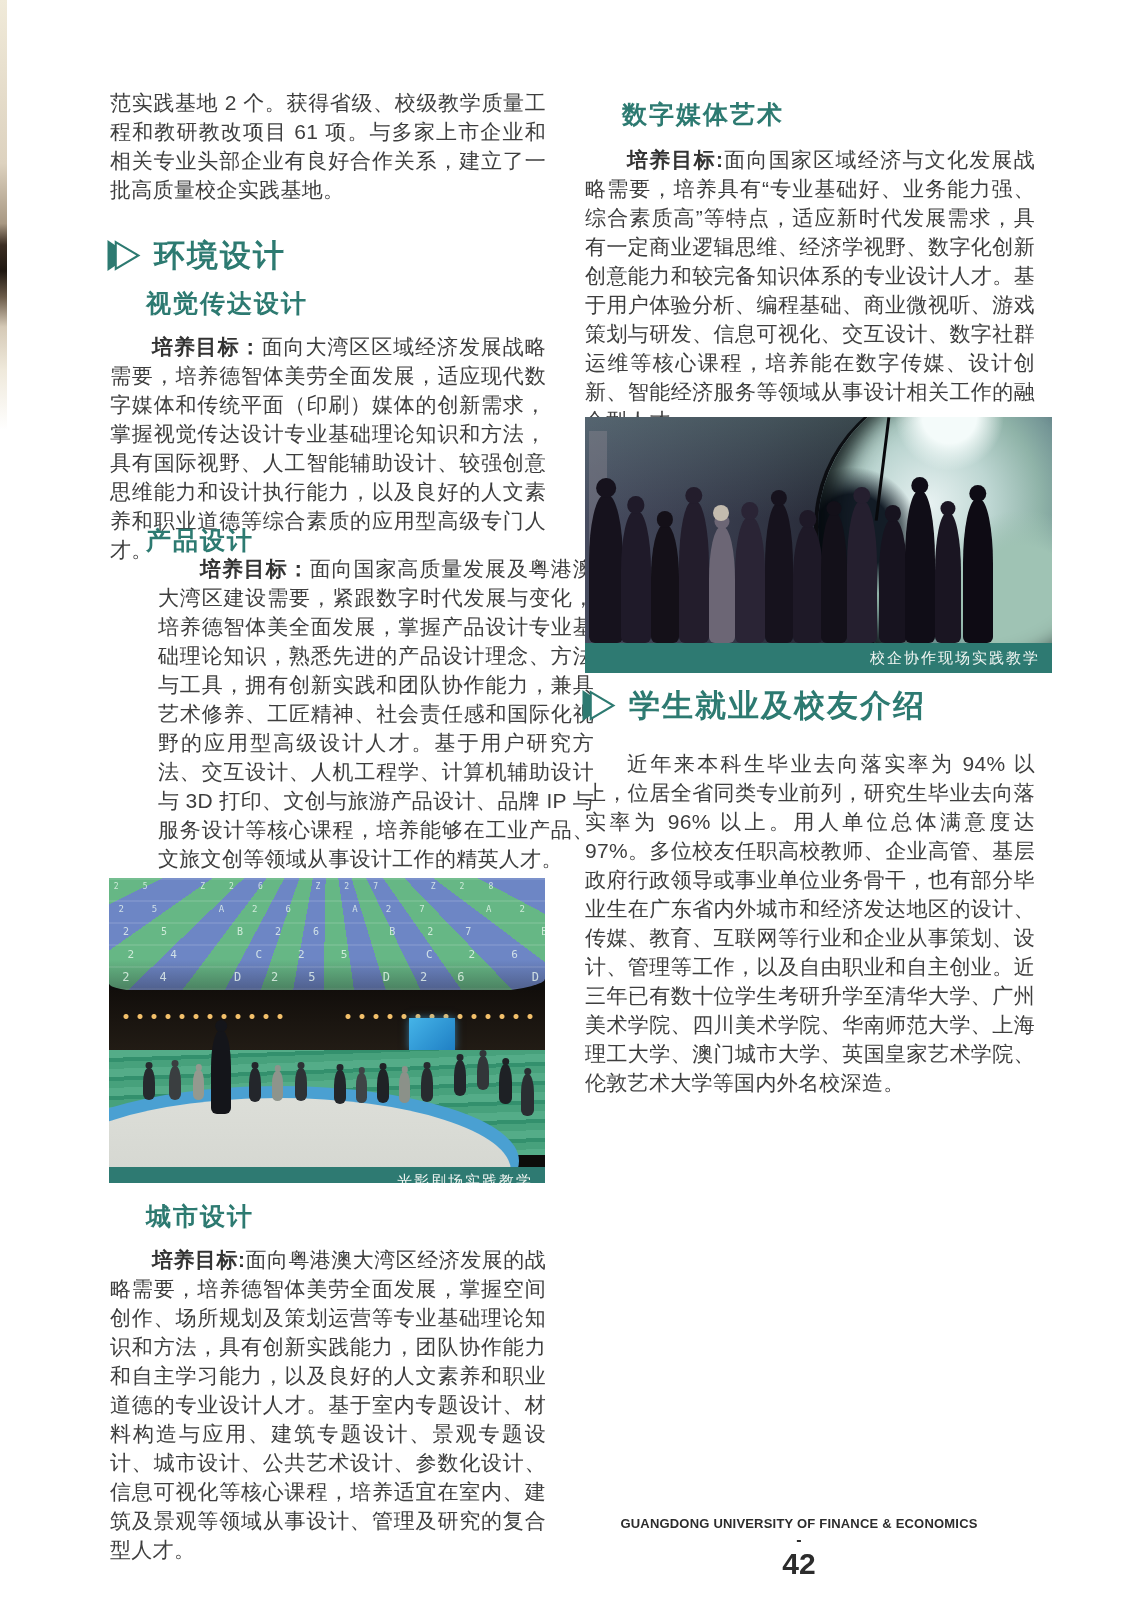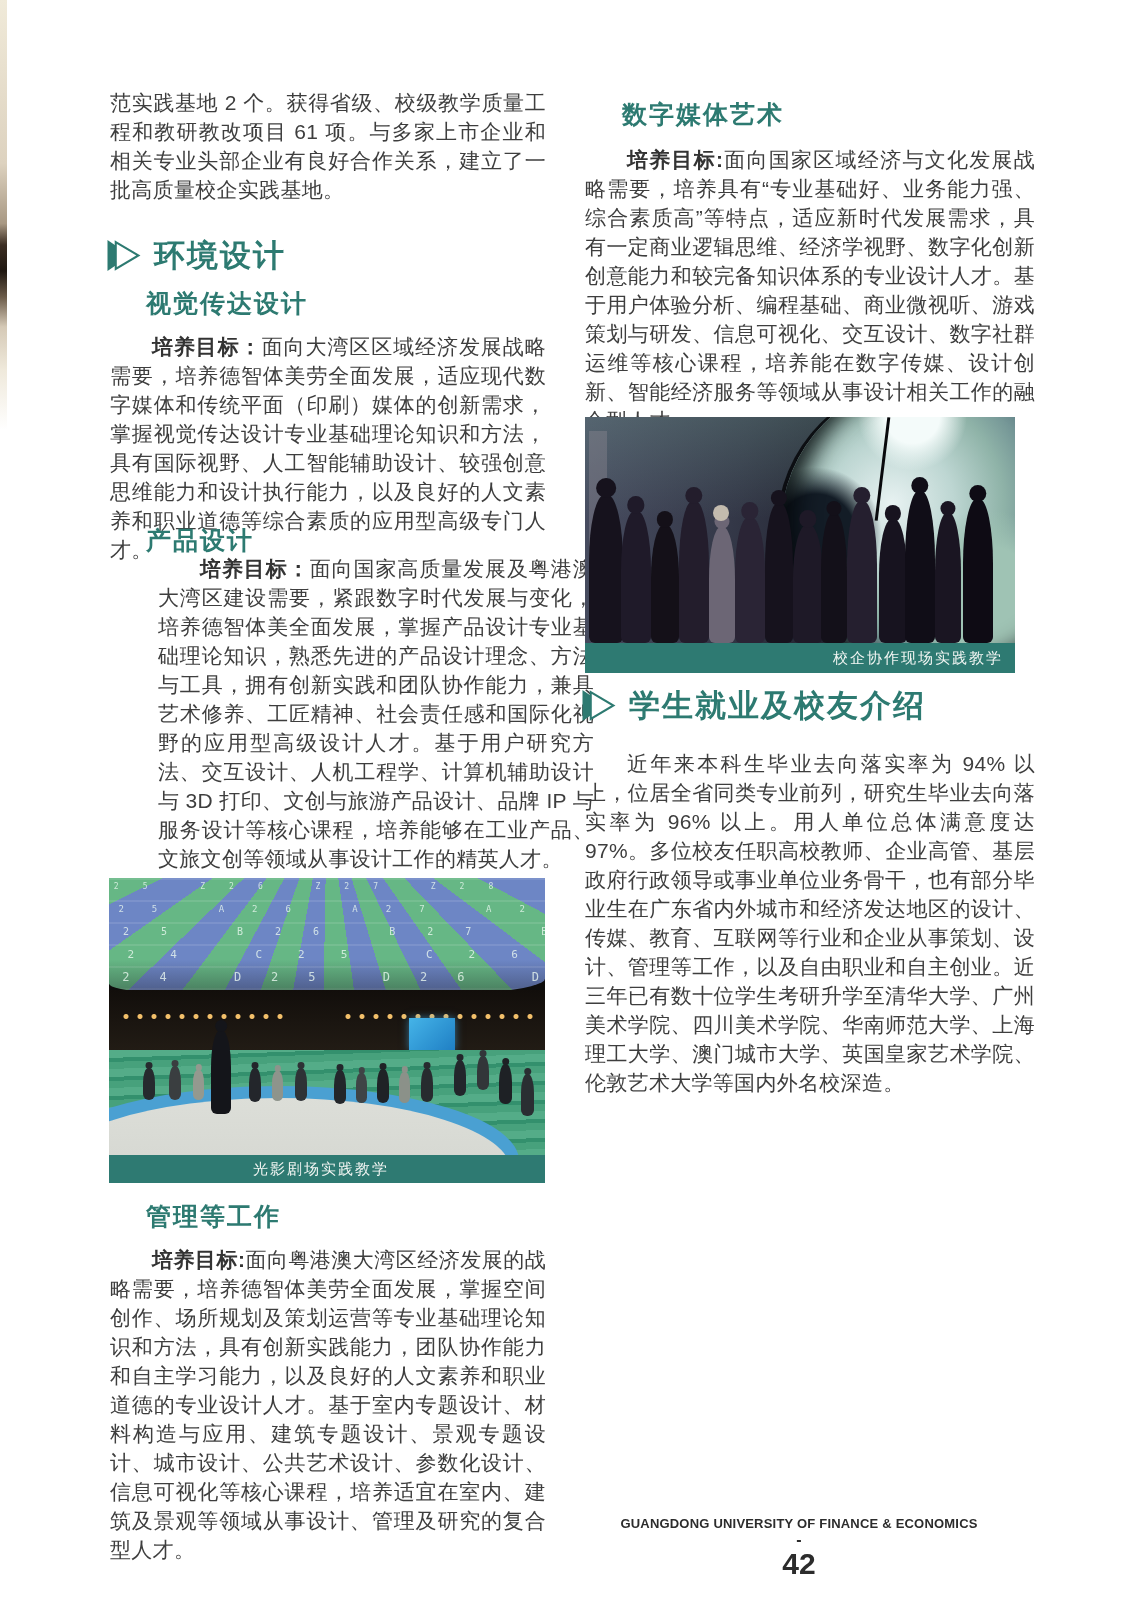--- a/index.html
+++ b/index.html
@@ -58,21 +58,21 @@
     background-size:14px 9px;background-repeat:repeat-x;
   }
   .screen-blue{position:absolute;left:300px;top:140px;width:46px;height:32px;background:linear-gradient(135deg,#45b4e8,#1f7fc4);box-shadow:0 0 8px rgba(70,170,230,.6);}
   .dome-seats{
     position:absolute;left:0;right:0;top:172px;height:105px;
     background:repeating-linear-gradient(178deg,#54ac88 0 8px,#33906d 8px 12px,#47a17c 12px 19px);
   }
   .stage-rim{position:absolute;left:-70px;top:208px;width:480px;height:150px;border-radius:50%;background:#4aa0d2;}
   .stage-floor{position:absolute;left:-62px;top:220px;width:464px;height:146px;border-radius:50%;background:linear-gradient(180deg,#dcded8,#cfd1cb);}
   
-  .plan-photo{left:585px;top:417px;width:430px;height:256px;}
+  .plan-photo{left:585px;top:417px;width:430px;height:256px;padding-left:37px;}
   .plan-bg{
     position:absolute;inset:0 0 30px 0;
     background:
       linear-gradient(180deg,rgba(120,168,152,.25) 0%,rgba(120,168,152,0) 45%),
       linear-gradient(100deg,#4a4f63 0%,#343848 35%,#1d1f2a 65%,#0c0c12 100%);
   }
   .wall-edge{position:absolute;left:4px;top:14px;bottom:34px;width:18px;background:#8e8a93;opacity:.4;}
   .moon{
     position:absolute;right:-58px;top:-36px;width:292px;height:292px;border-radius:50%;
     background:
@@ -150,24 +150,24 @@
   <span class="fig" style="left:186px;top:190px;width:12px;height:33px;background:#2e3236;"></span>
   <span class="fig" style="left:225px;top:192px;width:12px;height:34px;background:#23262b;"></span>
   <span class="fig" style="left:247px;top:195px;width:11px;height:30px;background:#3f4446;"></span>
   <span class="fig" style="left:268px;top:191px;width:12px;height:34px;background:#1f2226;"></span>
   <span class="fig" style="left:290px;top:194px;width:11px;height:31px;background:#8b9189;"></span>
   <span class="fig" style="left:312px;top:190px;width:12px;height:34px;background:#272b2f;"></span>
   <span class="fig" style="left:345px;top:182px;width:12px;height:36px;background:#23262b;"></span>
   <span class="fig" style="left:368px;top:178px;width:12px;height:34px;background:#323639;"></span>
   <span class="fig" style="left:390px;top:186px;width:13px;height:40px;background:#1e2125;"></span>
   <span class="fig" style="left:412px;top:196px;width:13px;height:42px;background:#2a2e32;"></span>
-  <div class="caption" style="height:28px;line-height:28px;text-align:center;">光影剧场实践教学</div>
-</div>
-
-<div class="h-sub" style="left:146px;top:1202px;">管理等工作</div>
+  <div class="caption" style="height:16px;line-height:28px;">光影剧场实践教学</div>
+</div>
+
+<div class="h-sub" style="left:146px;top:1202px;">城市设计</div>
 <div class="para" style="left:110px;top:1245px;width:436px;">
   <p><b>培养目标:</b><span>面向粤港澳大湾区经济发展的战略需要，培养德智体美劳全面发展，掌握空间创作、场所规划及策划运营等专业基础理论知识和方法，具有创新实践能力，团队协作能力和自主学习能力，以及良好的人文素养和职业道德的专业设计人才。基于室内专题设计、材料构造与应用、建筑专题设计、景观专题设计、城市设计、公共艺术设计、参数化设计、信息可视化等核心课程，培养适宜在室内、建筑及景观等领域从事设计、管理及研究的复合型人才。</span></p>
 </div>
 
 <div class="h-sub" style="left:622px;top:100px;">数字媒体艺术</div>
 <div class="para" style="left:585px;top:145px;width:450px;">
   <p><b>培养目标:</b><span>面向国家区域经济与文化发展战略需要，培养具有“专业基础好、业务能力强、综合素质高”等特点，适应新时代发展需求，具有一定商业逻辑思维、经济学视野、数字化创新创意能力和较完备知识体系的专业设计人才。基于用户体验分析、编程基础、商业微视听、游戏策划与研发、信息可视化、交互设计、数字社群运维等核心课程，培养能在数字传媒、设计创新、智能经济服务等领域从事设计相关工作的融合型人才。</span></p>
 </div>
 
 <div class="photo plan-photo">

